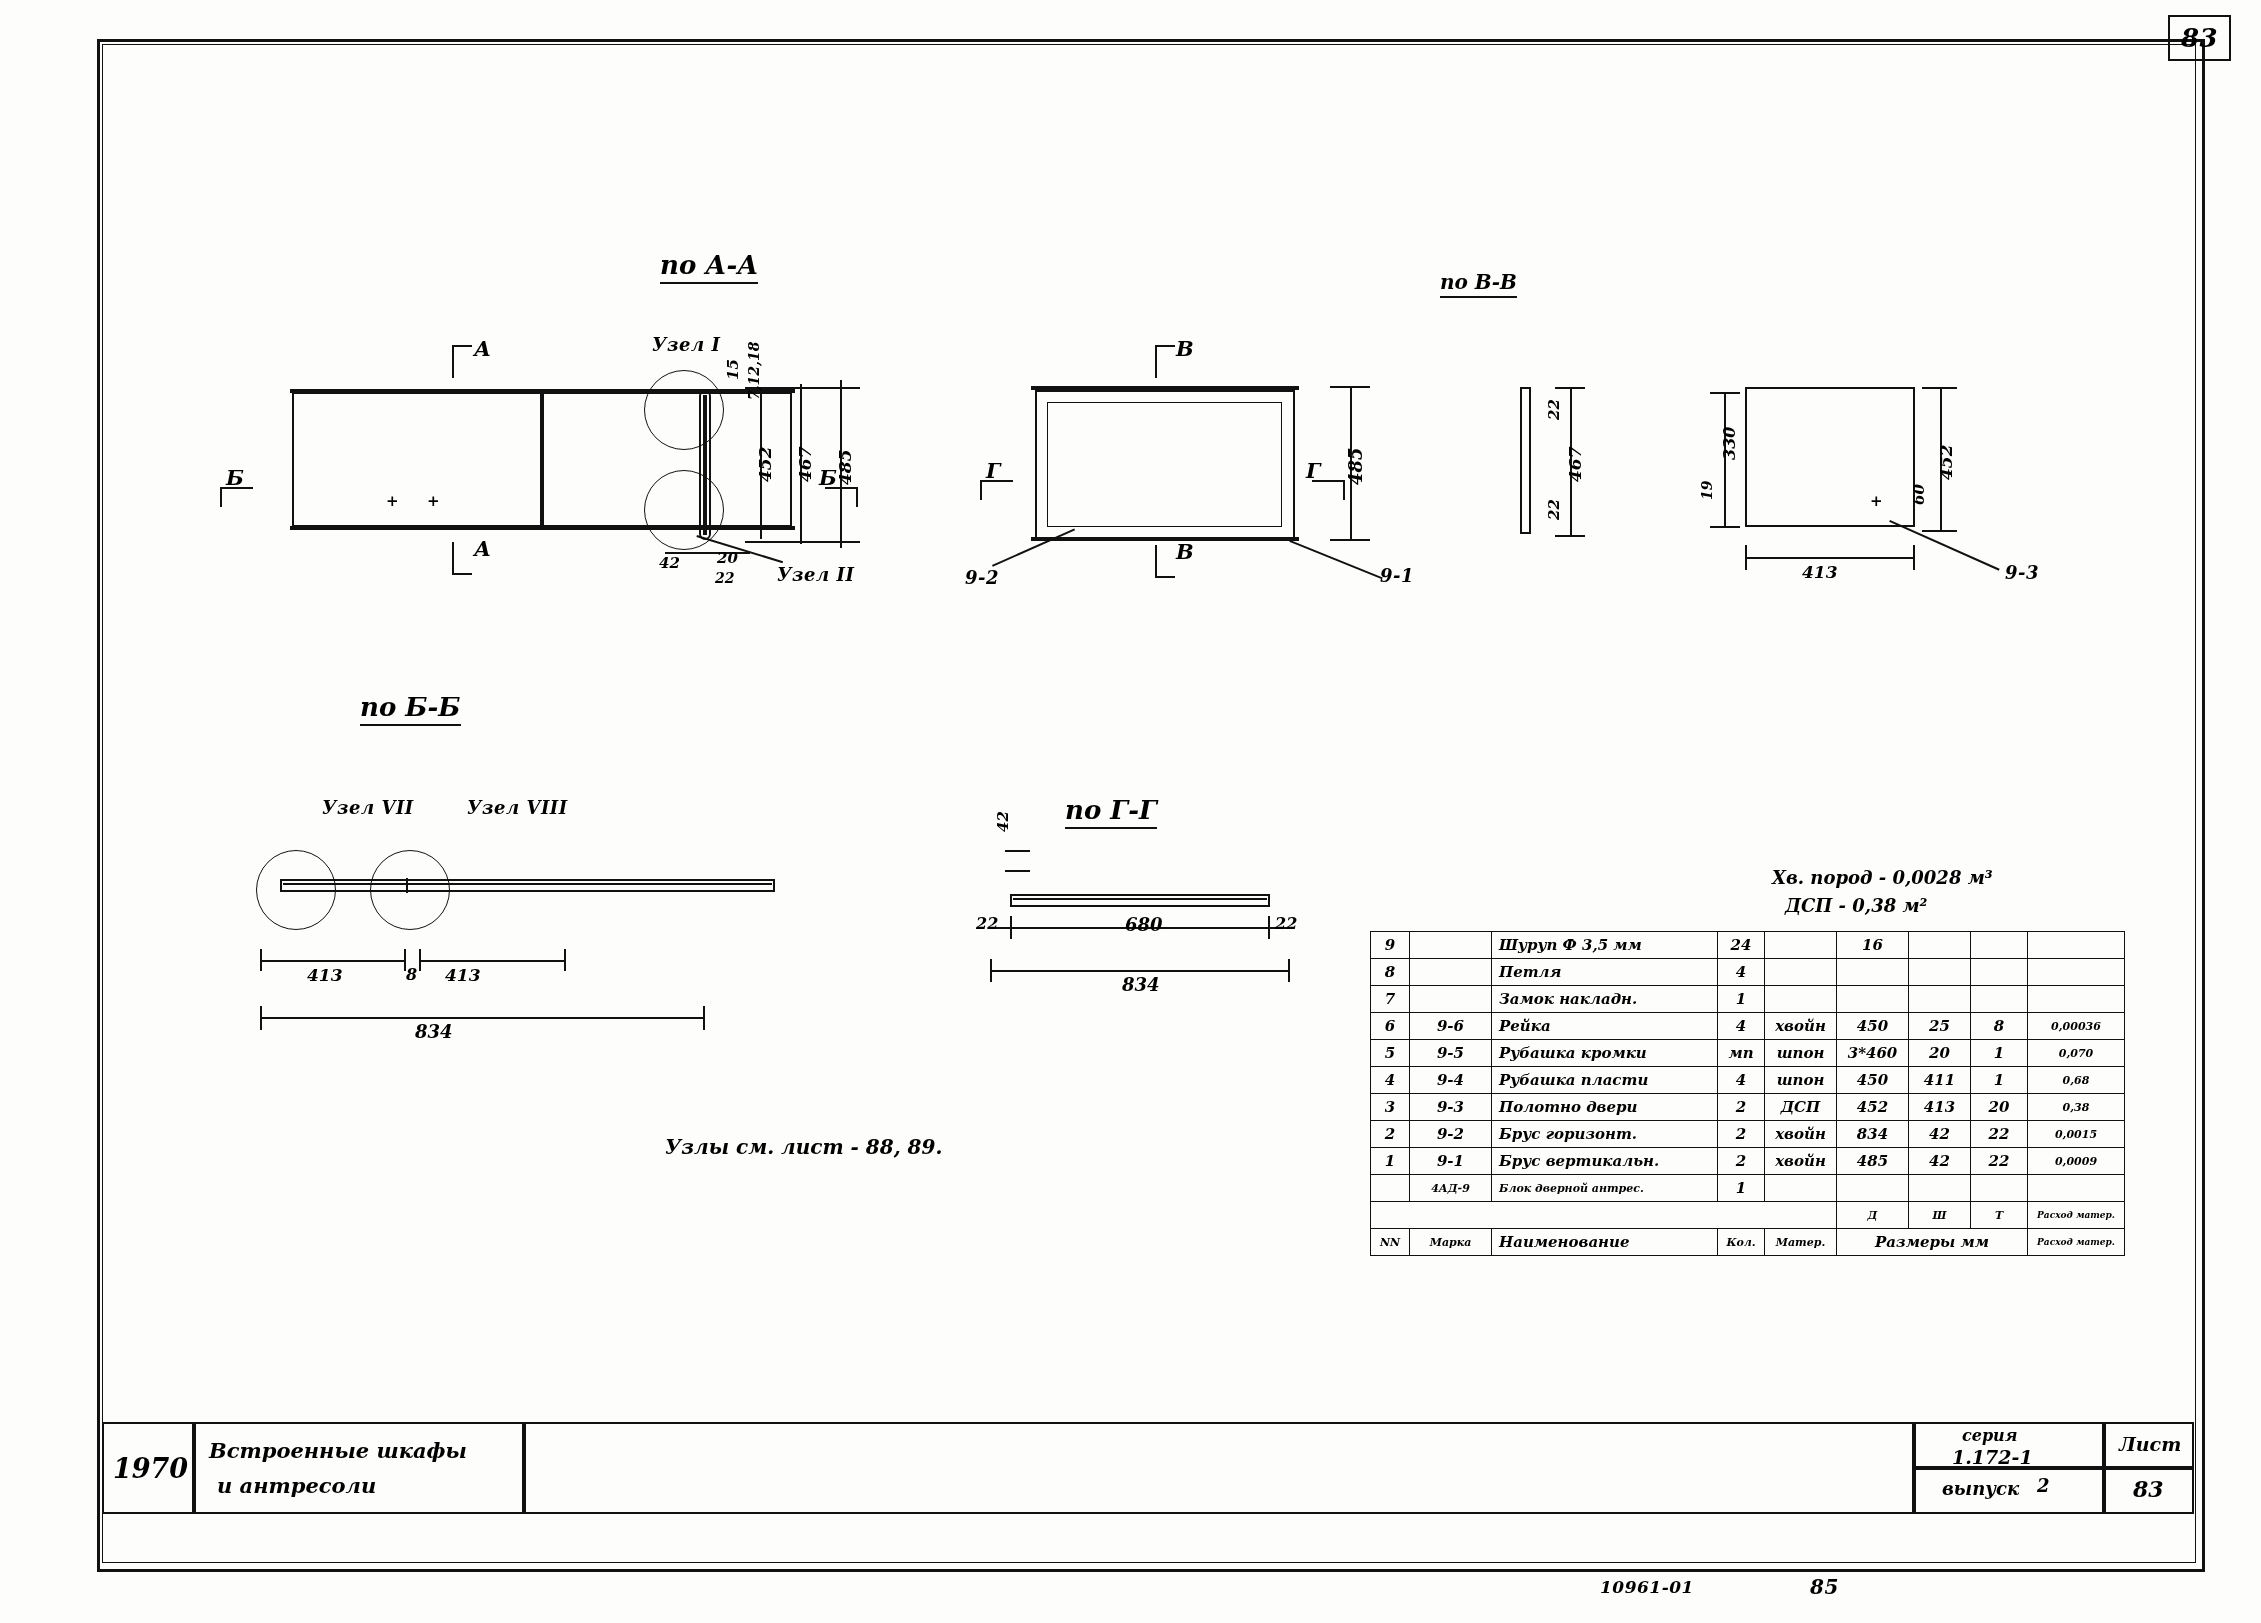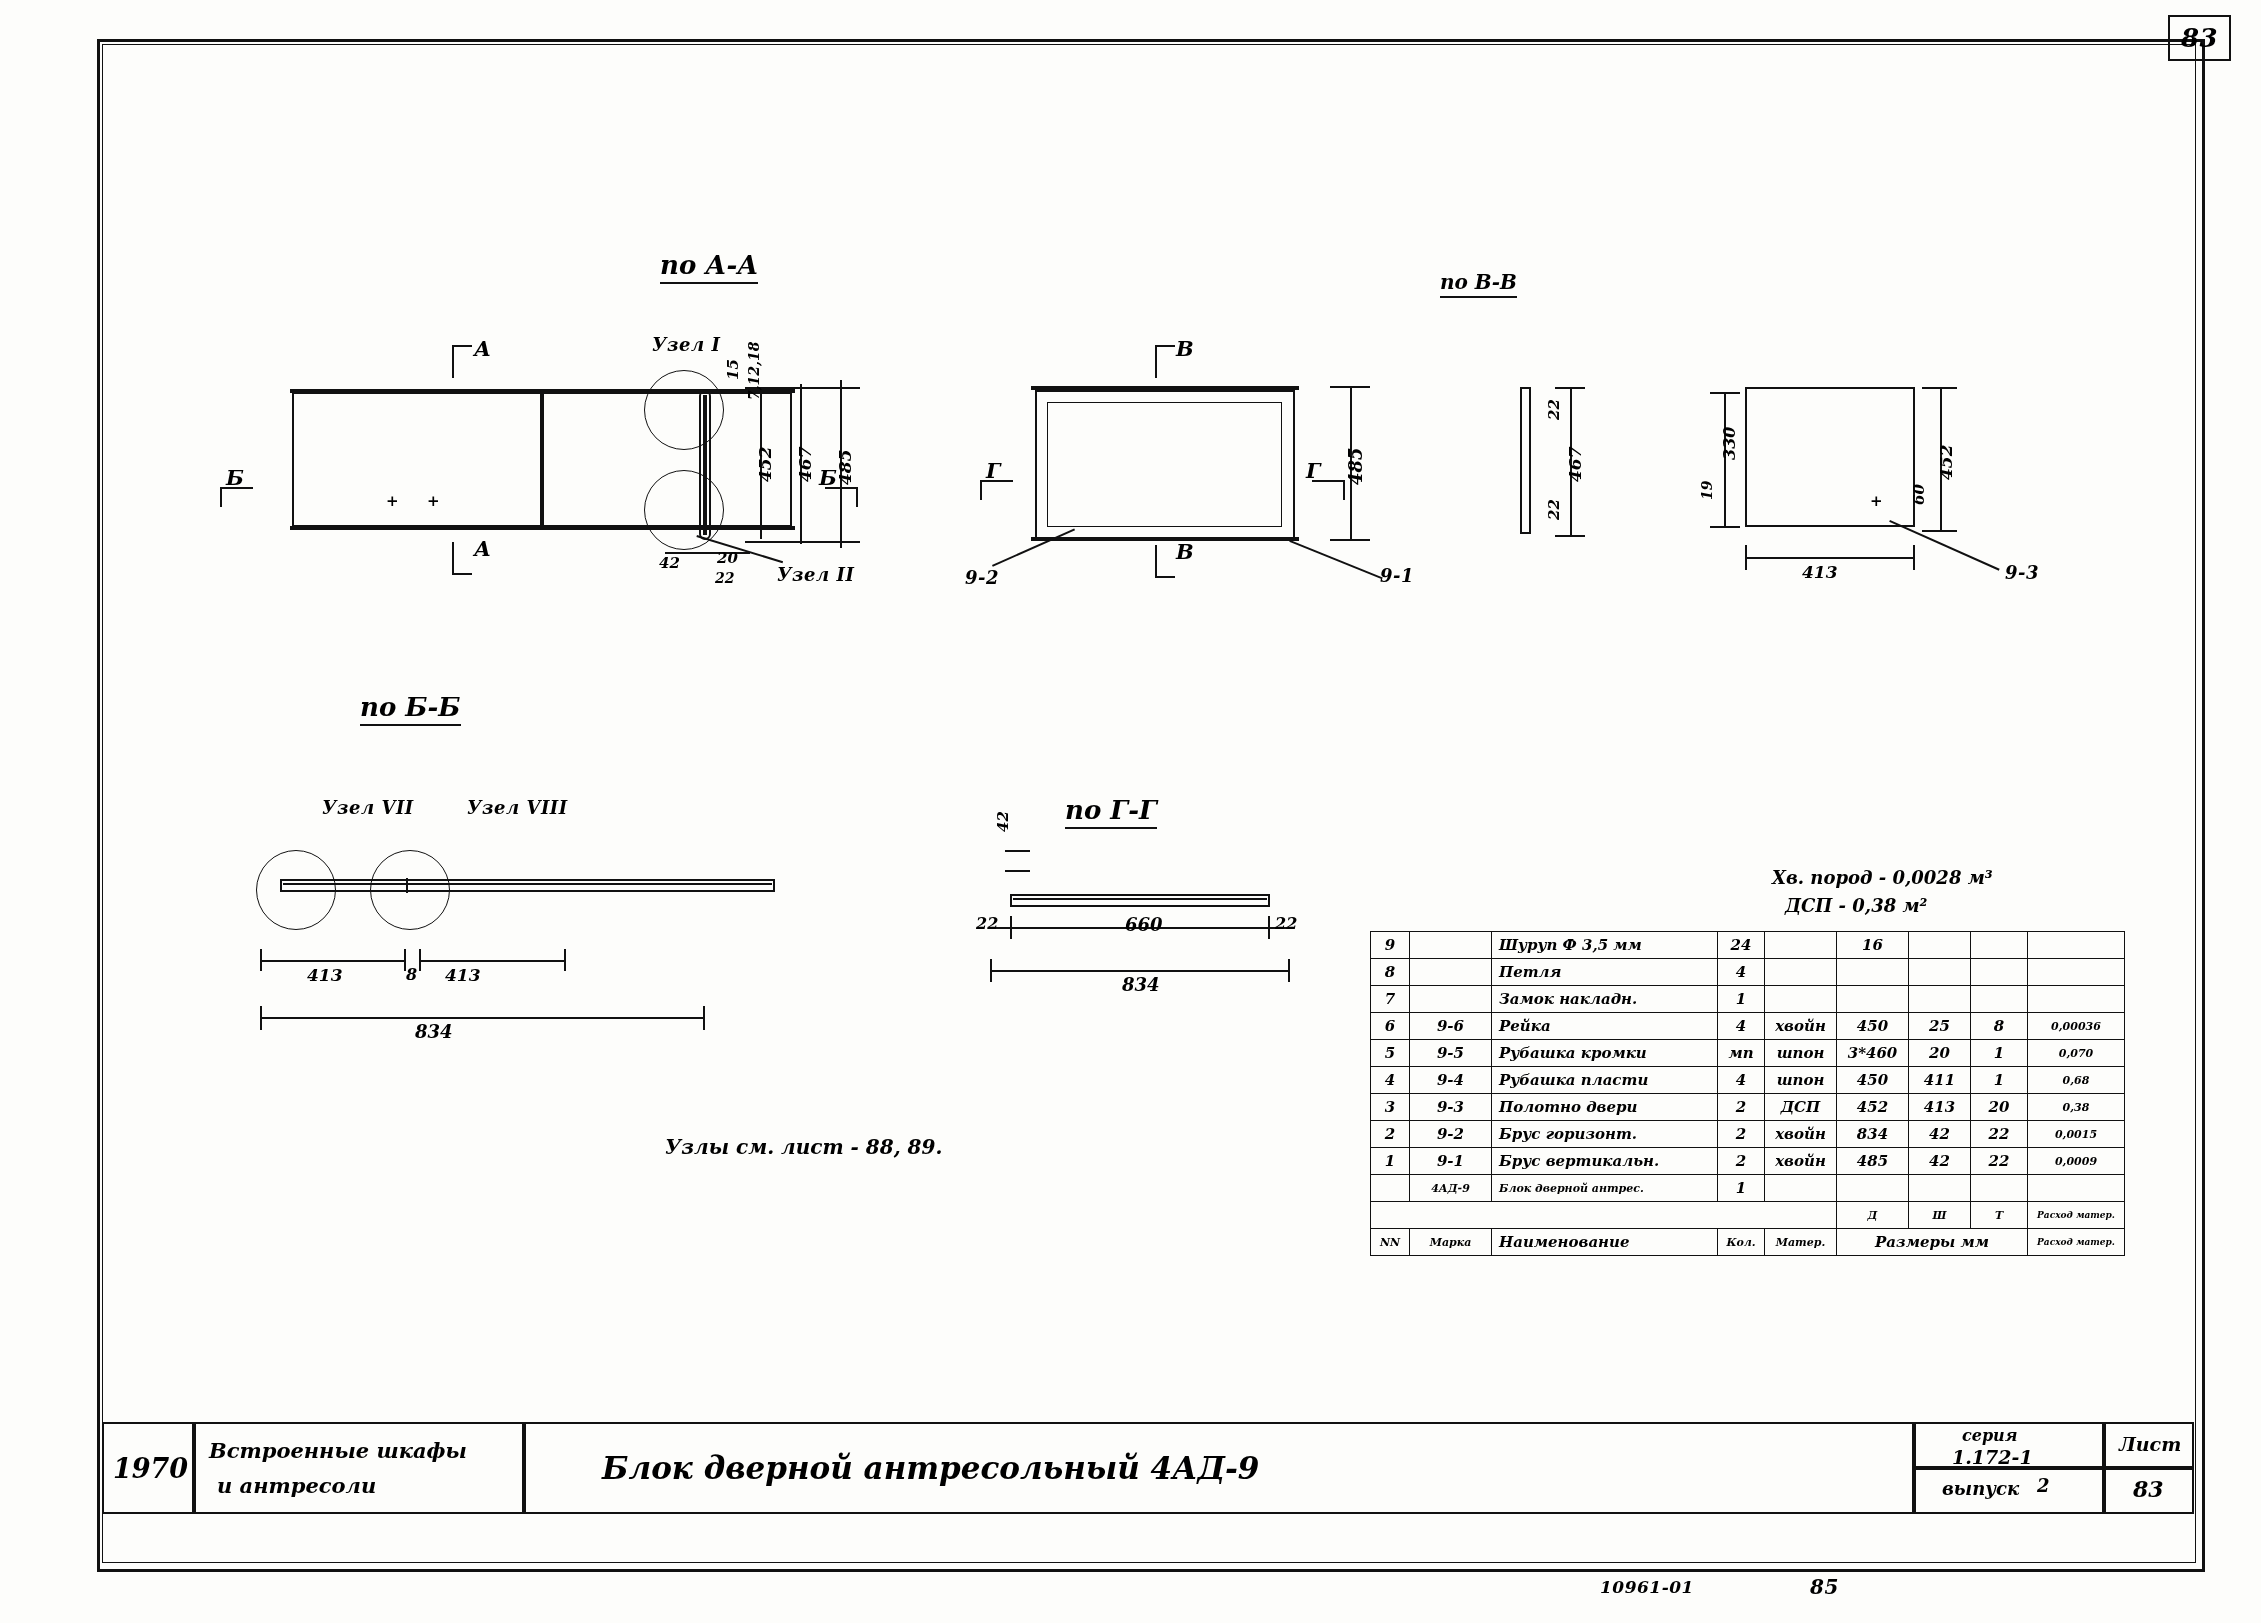--- a/index.html
+++ b/index.html
@@ -216,21 +216,21 @@
     <div class="dim rot" style="left:994px;top:832px;font-size:15px;">42</div>
     <div class="hl" style="left:1005px;top:850px;width:25px;"></div>
     <div class="hl" style="left:1005px;top:870px;width:25px;"></div>
 
     <div class="rect" style="left:1010px;top:894px;width:260px;height:13px;"></div>
     <div class="hl" style="left:1013px;top:898px;width:254px;"></div>
 
     <div class="hl" style="left:990px;top:927px;width:300px;"></div>
     <div class="vl" style="left:1010px;top:916px;height:23px;"></div>
     <div class="vl" style="left:1268px;top:916px;height:23px;"></div>
-    <div class="dim" style="left:1125px;top:914px;font-size:18px;">660</div>
+    <div class="dim" style="left:1125px;top:914px;font-size:18px;">680</div>
     <div class="dim" style="left:976px;top:914px;font-size:16px;">22</div>
     <div class="dim" style="left:1275px;top:914px;font-size:16px;">22</div>
 
     <div class="hl" style="left:990px;top:970px;width:300px;"></div>
     <div class="vl" style="left:990px;top:959px;height:23px;"></div>
     <div class="vl" style="left:1288px;top:959px;height:23px;"></div>
     <div class="dim" style="left:1122px;top:974px;font-size:18px;">834</div>
   </div>
 
   <div class="mat-note" style="left:1772px;top:867px;font-size:18px;">Хв. пород - 0,0028 м³</div>
@@ -373,21 +373,20 @@
 
   <div class="tb">
     <div class="tbcell" style="left:0;top:0;width:92px;height:92px;"></div>
     <div class="tbtxt" style="left:11px;top:31px;font-size:27px;">1970</div>
 
     <div class="tbcell" style="left:92px;top:0;width:330px;height:92px;"></div>
     <div class="tbtxt" style="left:107px;top:16px;font-size:21px;">Встроенные шкафы</div>
     <div class="tbtxt" style="left:115px;top:51px;font-size:21px;">и антресоли</div>
 
     <div class="tbcell" style="left:422px;top:0;width:1390px;height:92px;"></div>
-    <div class="tbtxt" style="left:500px;top:28px;font-size:31px;">Блок дверной антресольный 4АД-9</div>
 
     <div class="tbcell" style="left:1812px;top:0;width:190px;height:46px;"></div>
     <div class="tbtxt" style="left:1860px;top:4px;font-size:16px;">серия</div>
     <div class="tbtxt" style="left:1850px;top:24px;font-size:19px;">1.172-1</div>
 
     <div class="tbcell" style="left:1812px;top:46px;width:190px;height:46px;"></div>
     <div class="tbtxt" style="left:1840px;top:56px;font-size:18px;">выпуск</div>
     <div class="tbtxt" style="left:1935px;top:53px;font-size:18px;">2</div>
 
     <div class="tbcell" style="left:2002px;top:0;width:90px;height:46px;"></div>

